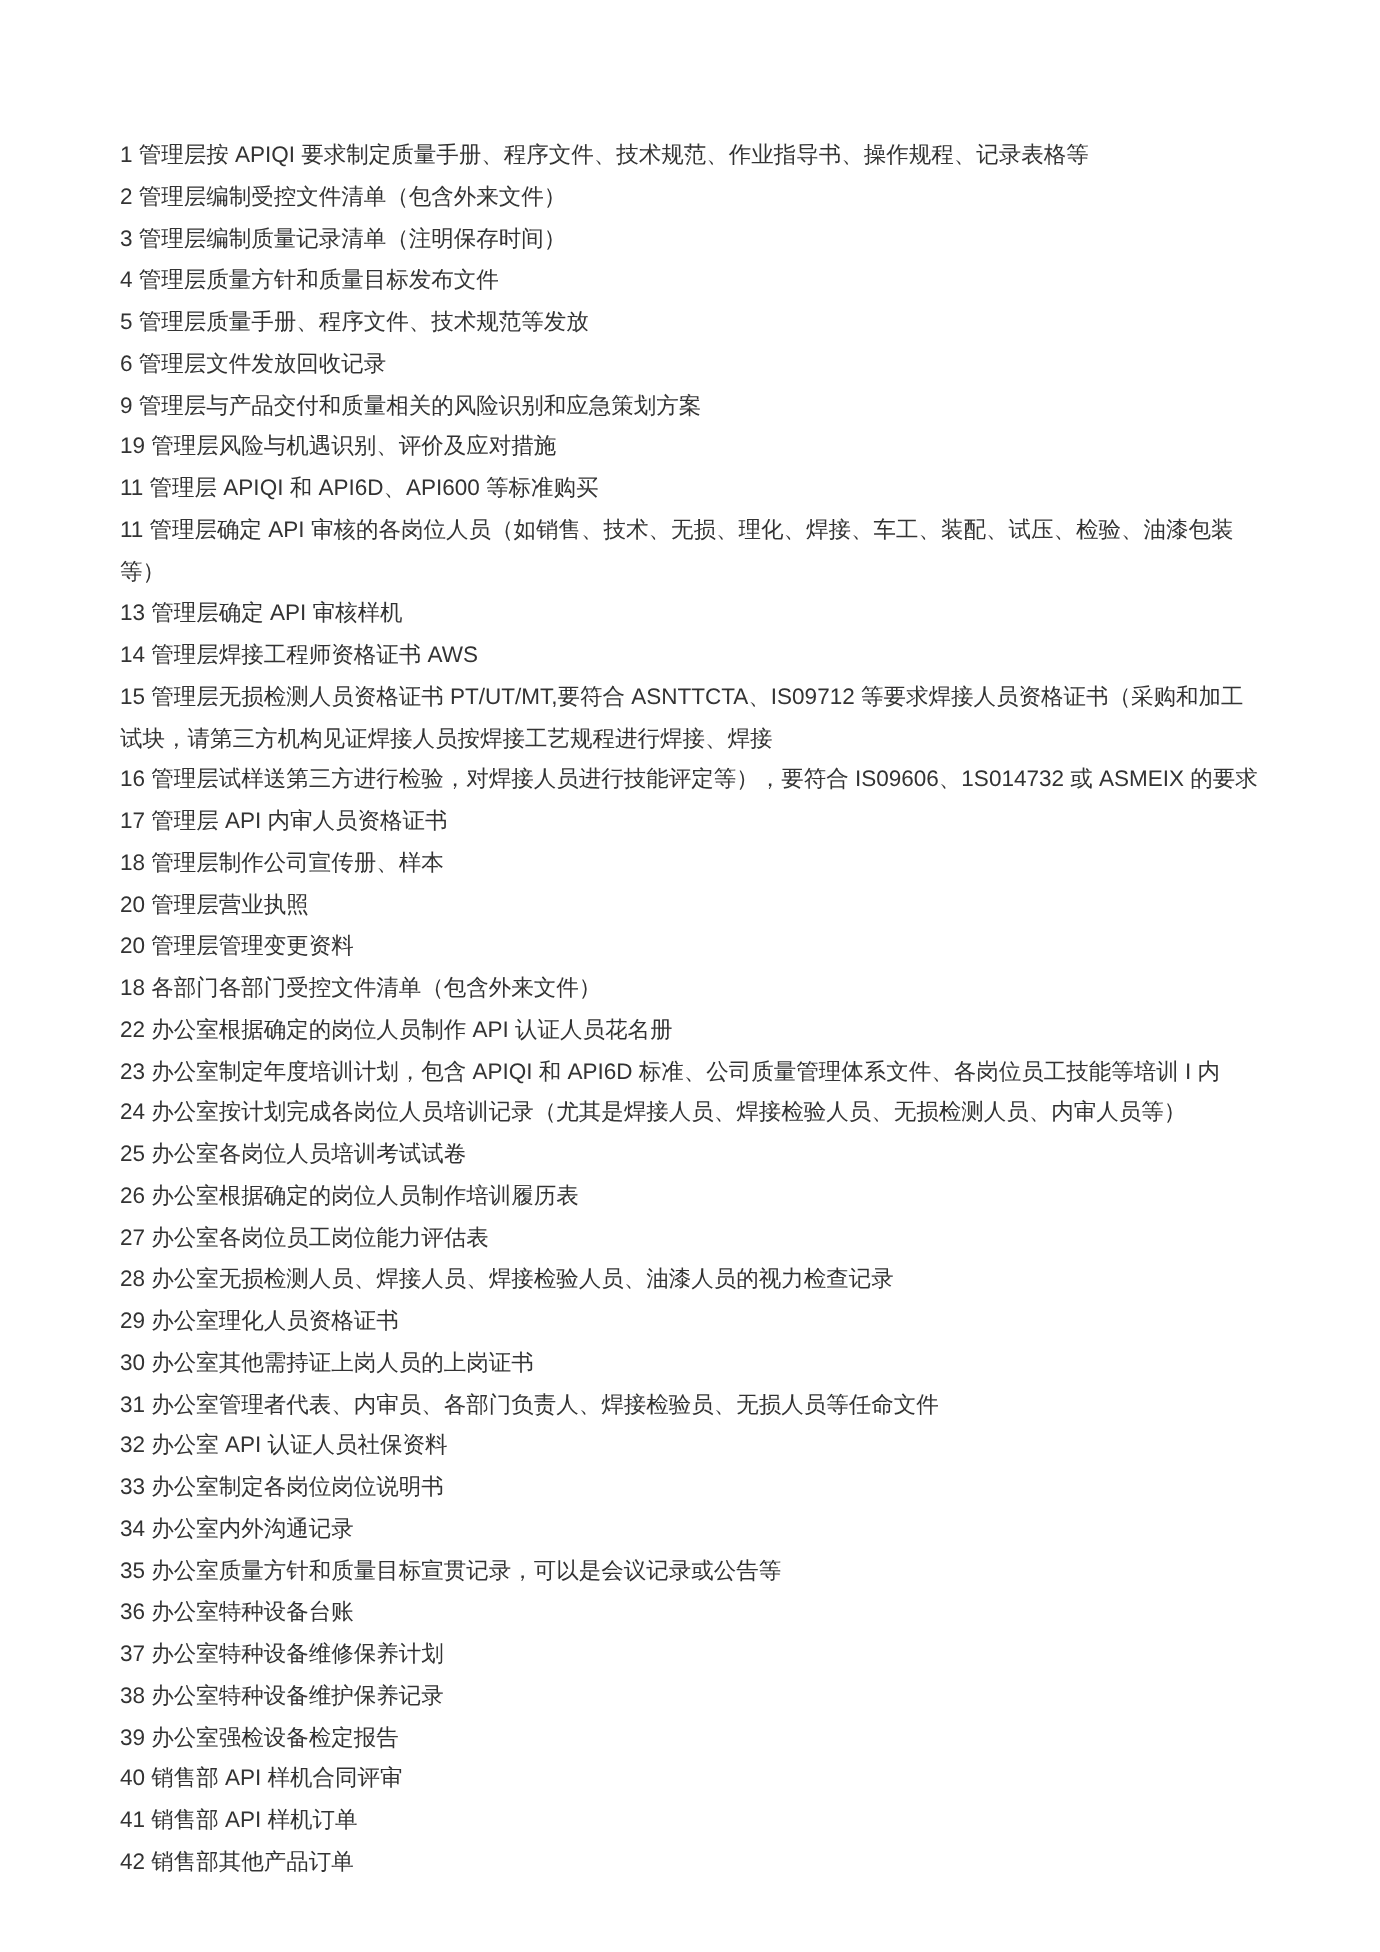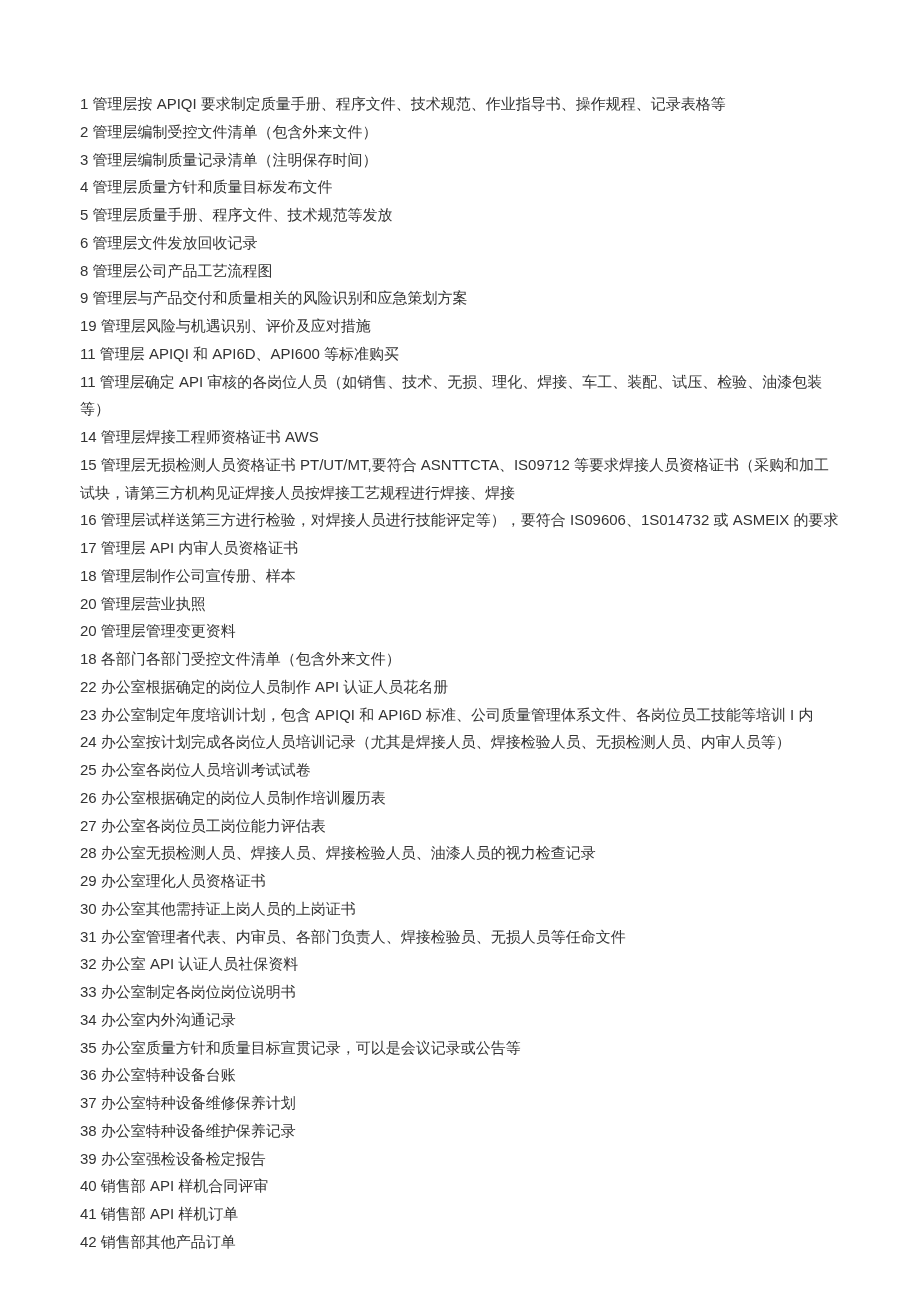--- a/index.html
+++ b/index.html
@@ -23,25 +23,25 @@
 </head>
 <body>
 
 <div>
   <div class="line">1 管理层按 APIQI 要求制定质量手册、程序文件、技术规范、作业指导书、操作规程、记录表格等</div>
   <div class="line">2 管理层编制受控文件清单（包含外来文件）</div>
   <div class="line">3 管理层编制质量记录清单（注明保存时间）</div>
   <div class="line">4 管理层质量方针和质量目标发布文件</div>
   <div class="line">5 管理层质量手册、程序文件、技术规范等发放</div>
   <div class="line">6 管理层文件发放回收记录</div>
-  <div class="line">8 管理层公司产品工艺流程图</div>
   <div class="line">9 管理层与产品交付和质量相关的风险识别和应急策划方案</div>
   <div class="line">19 管理层风险与机遇识别、评价及应对措施</div>
   <div class="line">11 管理层 APIQI 和 API6D、API600 等标准购买</div>
   <div class="line">11 管理层确定 API 审核的各岗位人员（如销售、技术、无损、理化、焊接、车工、装配、试压、检验、油漆包装等）</div>
+  <div class="line">13 管理层确定 API 审核样机</div>
   <div class="line">14 管理层焊接工程师资格证书 AWS</div>
   <div class="line">15 管理层无损检测人员资格证书 PT/UT/MT,要符合 ASNTTCTA、IS09712 等要求焊接人员资格证书（采购和加工试块，请第三方机构见证焊接人员按焊接工艺规程进行焊接、焊接</div>
   <div class="line">16 管理层试样送第三方进行检验，对焊接人员进行技能评定等），要符合 IS09606、1S014732 或 ASMEIX 的要求</div>
   <div class="line">17 管理层 API 内审人员资格证书</div>
   <div class="line">18 管理层制作公司宣传册、样本</div>
   <div class="line">20 管理层营业执照</div>
   <div class="line">20 管理层管理变更资料</div>
   <div class="line">18 各部门各部门受控文件清单（包含外来文件）</div>
   <div class="line">22 办公室根据确定的岗位人员制作 API 认证人员花名册</div>
   <div class="line">23 办公室制定年度培训计划，包含 APIQI 和 API6D 标准、公司质量管理体系文件、各岗位员工技能等培训 I 内</div>

